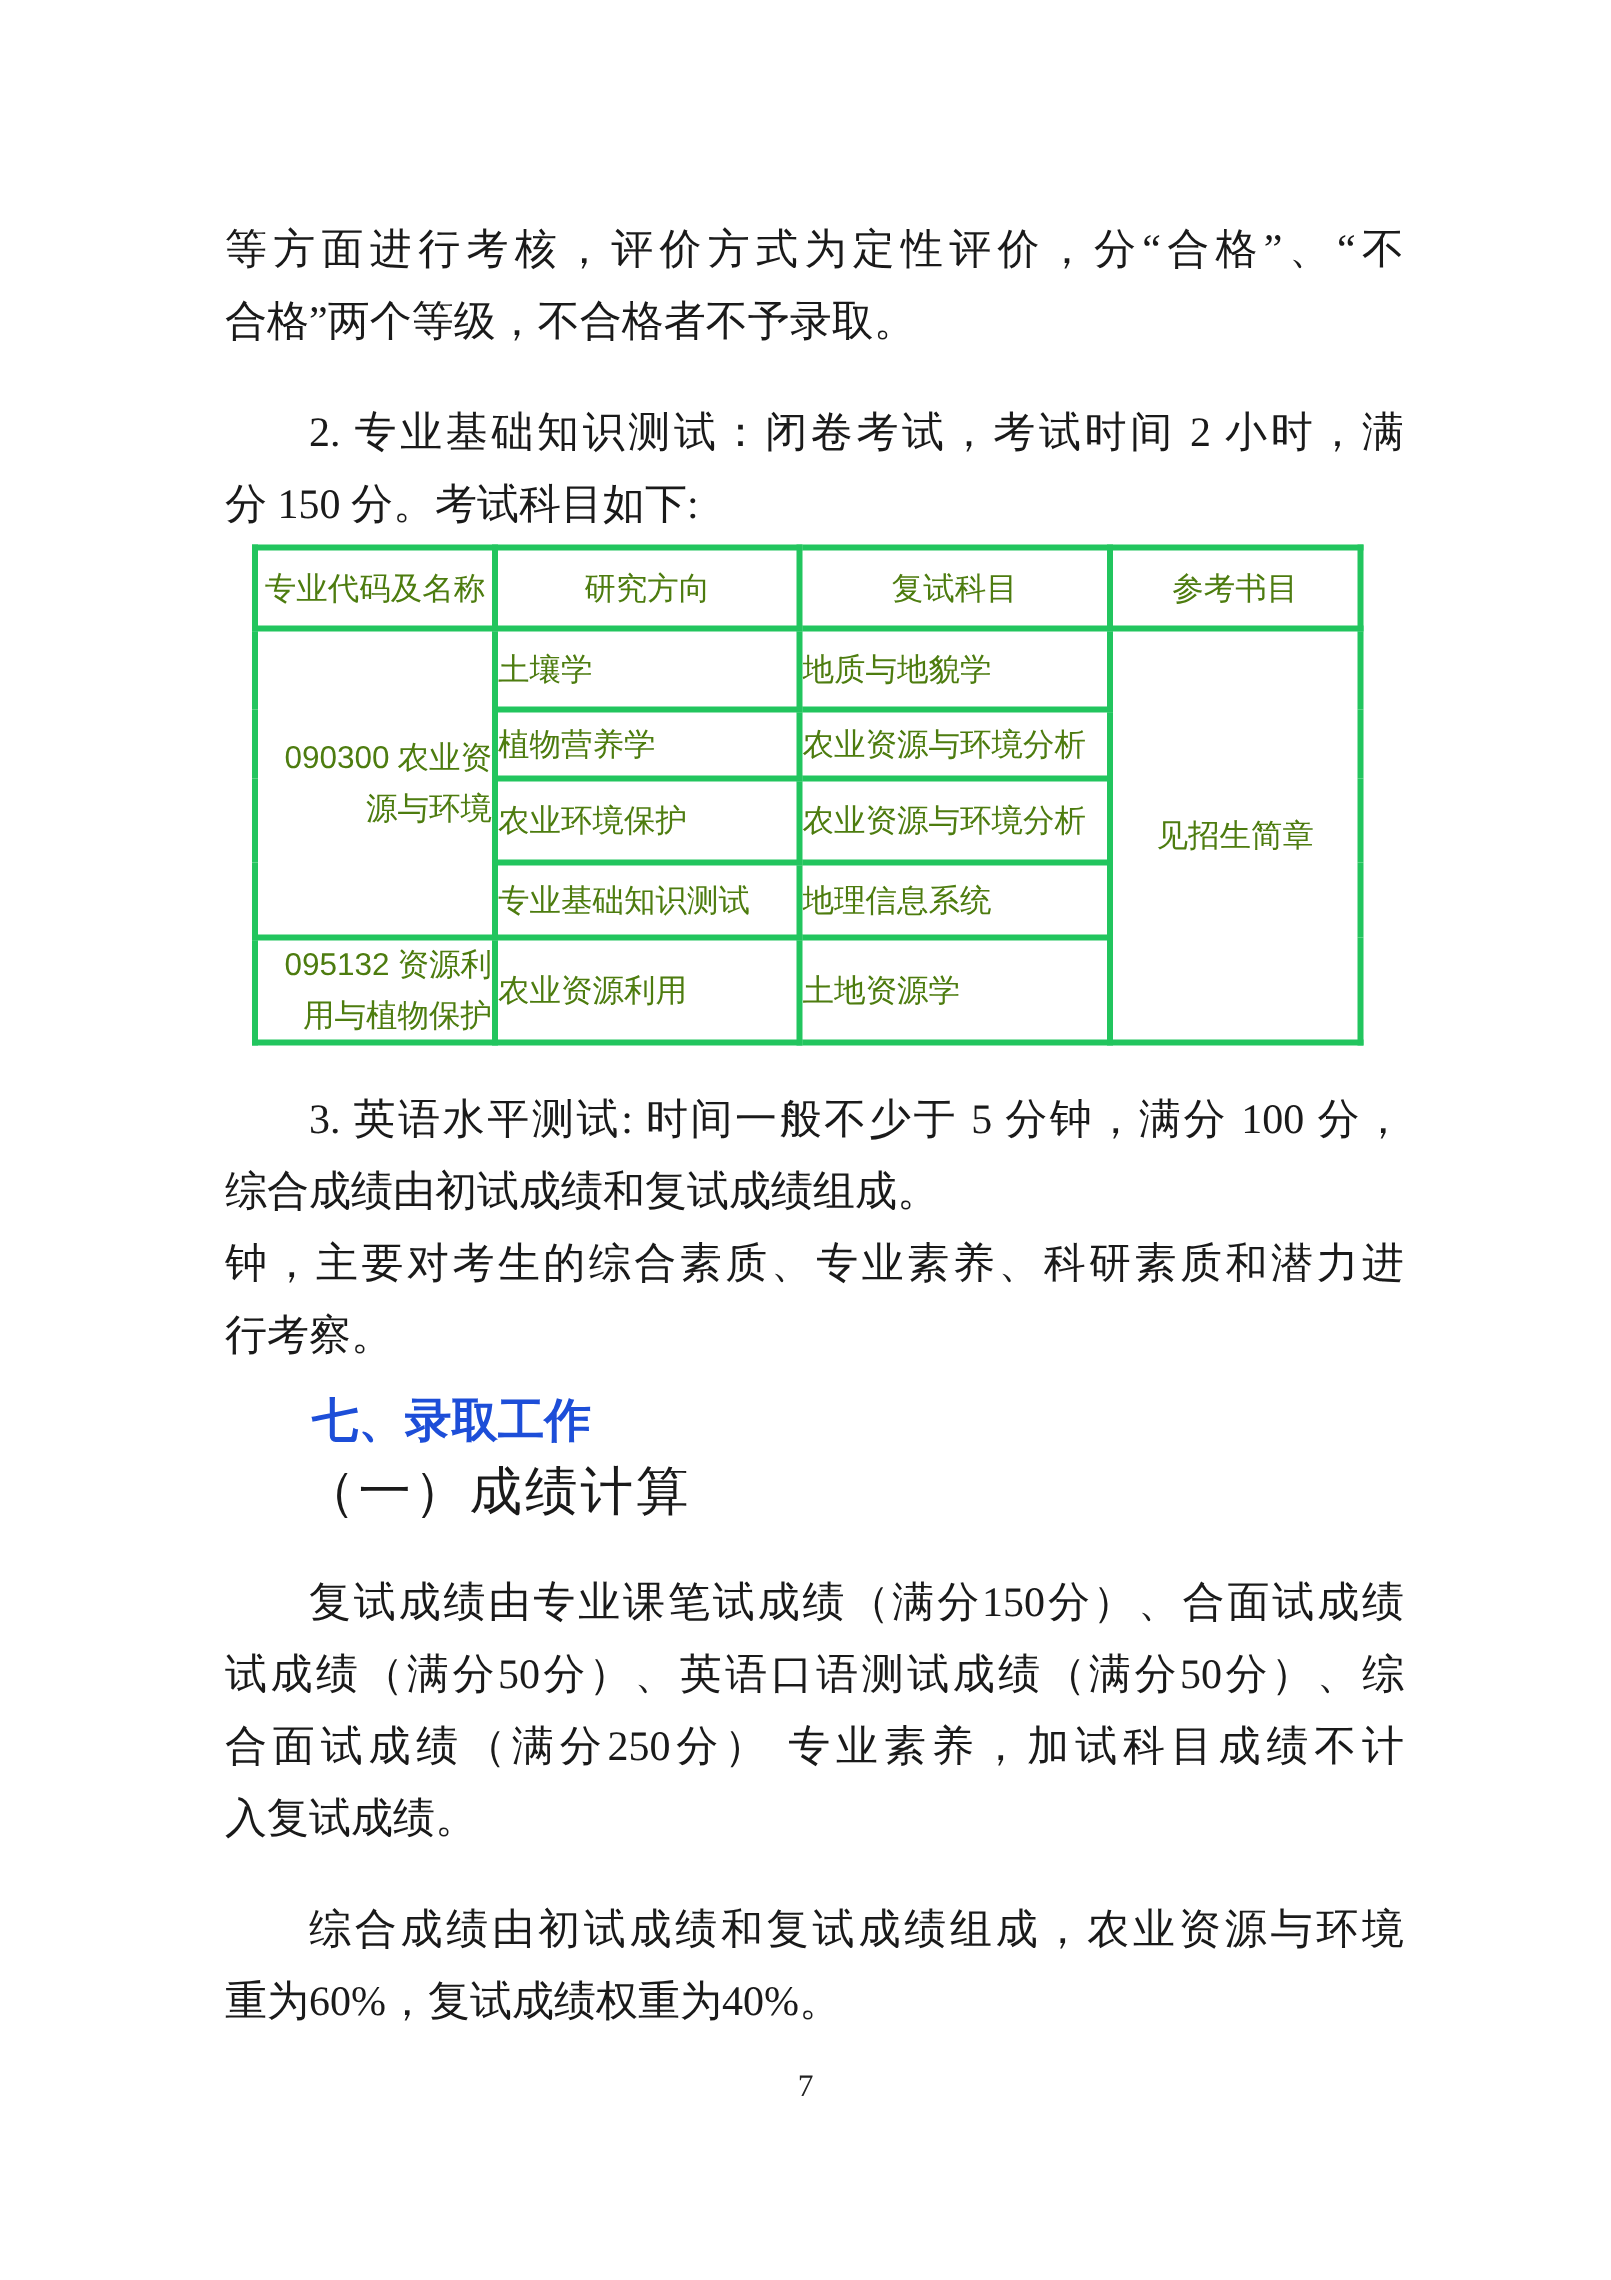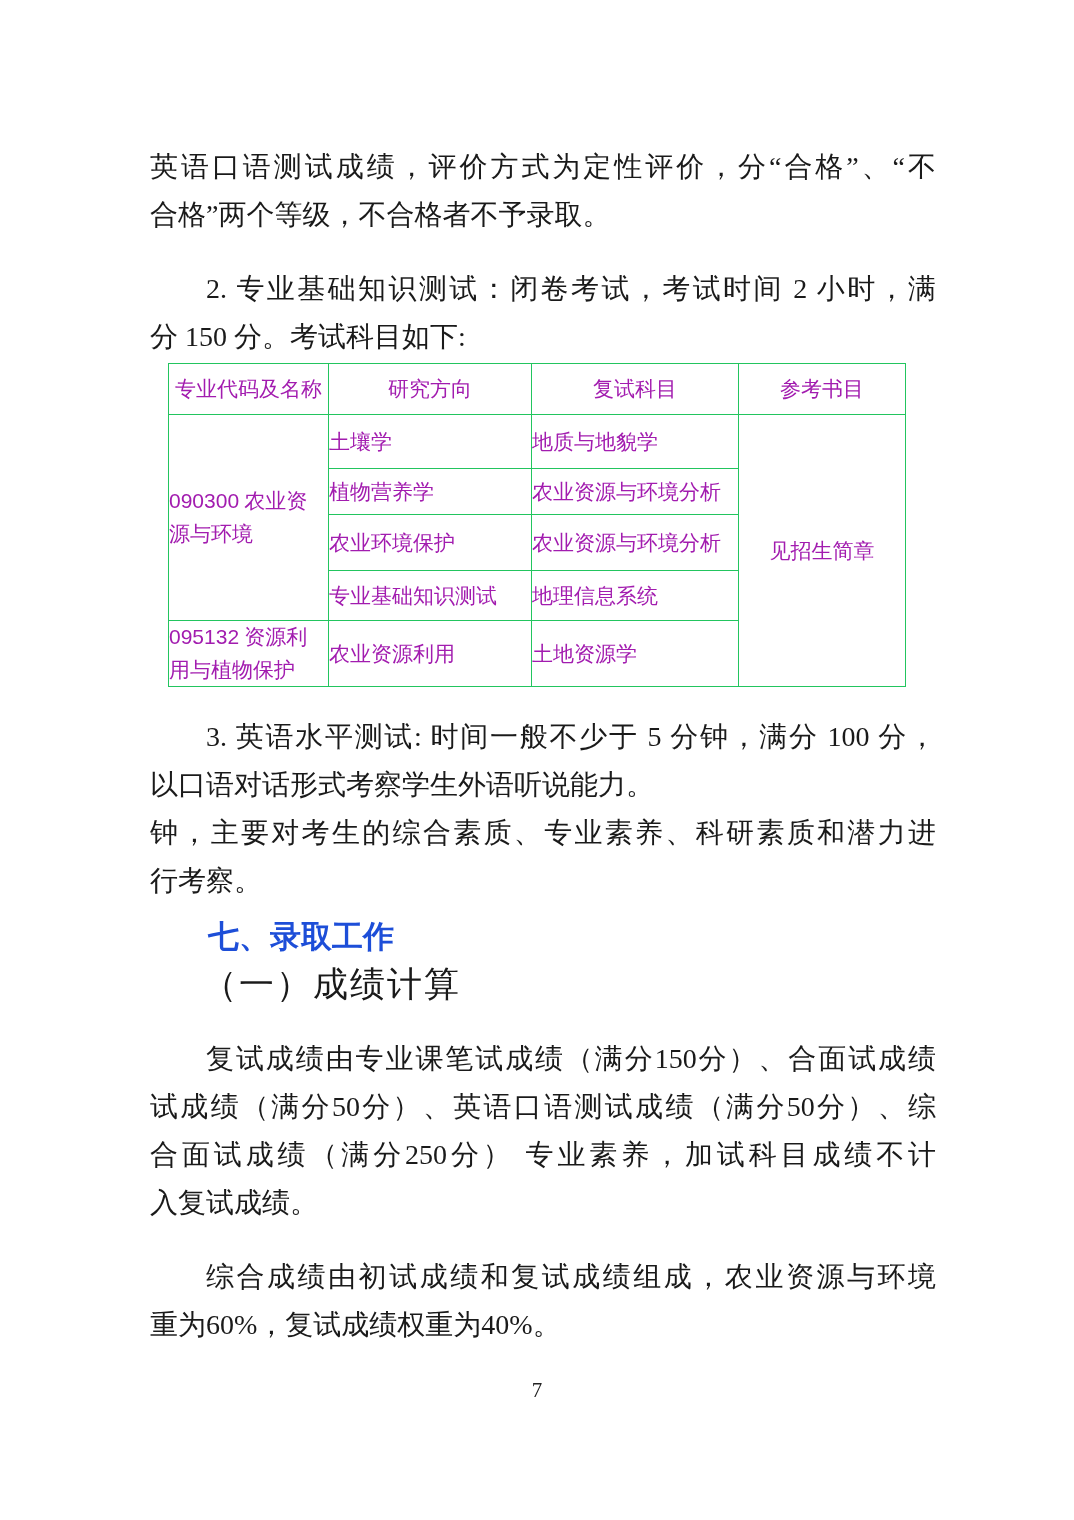--- a/index.html
+++ b/index.html
@@ -46,34 +46,34 @@
   }
   table.exam {
     border-collapse:collapse;
     table-layout:fixed;
     width:737px;
     margin-left:18px;
     margin-top:2px;
     margin-bottom:16px;
   }
   table.exam th, table.exam td {
-    border:1px solid #22c55e;
+    border:4px solid #22c55e;
     font-weight:normal;
     font-size:21px;
-    color:#a21caf;
+    color:#4d7c0f;
     overflow:hidden;
     padding:0;
   }
   table.exam th { height:50px; text-align:center; }
   .col-code { width:160px; }
   .col-dir  { width:203px; }
   .col-subj { width:207px; }
   .col-ref  { width:167px; }
   td.dir, td.subj { text-align:left; padding-left:11px; }
-  td.code-cell { text-align:left; padding:0 6px; line-height:1.55; }
+  td.code-cell { text-align:right; padding:0 6px; line-height:1.55; }
   td.ref-cell  { text-align:center; }
   .code { font-family:"Liberation Sans","DejaVu Sans",sans-serif; }
   .h-r1 { height:54px; }
   .h-r2 { height:46px; }
   .h-r3 { height:56px; }
   .h-r4 { height:50px; }
   .h-r5 { height:64px; }
   .page-number {
     position:absolute;
     left:0; top:1378px;
@@ -83,21 +83,21 @@
     color:#222;
   }
 </style>
 </head>
 <body>
 
 <div class="page">
   <div class="content">
 
     <div class="para">
-      <div class="line">英语口语测试成绩，评价方式为定性评价，分“合格”、“不</div>
+      <div class="line">等方面进行考核，评价方式为定性评价，分“合格”、“不</div>
       <div class="line last">合格”两个等级，不合格者不予录取。</div>
     </div>
 
     <div class="para">
       <div class="line indent">2. 专业基础知识测试：闭卷考试，考试时间 2 小时，满</div>
       <div class="line last">分 150 分。考试科目如下:</div>
     </div>
 
     <table class="exam">
       <colgroup>
@@ -140,21 +140,21 @@
           <span>资源利用与植物保护</span>
         </td>
         <td class="dir">农业资源利用</td>
         <td class="subj">土地资源学</td>
       </tr>
     </tbody>
       </table>
 
     <div class="para">
       <div class="line indent">3. 英语水平测试: 时间一般不少于 5 分钟，满分 100 分，</div>
-      <div class="line last">以口语对话形式考察学生外语听说能力。</div>
+      <div class="line last">综合成绩由初试成绩和复试成绩组成。</div>
     </div>
 
     <div class="para">
       <div class="line">钟，主要对考生的综合素质、专业素养、科研素质和潜力进</div>
       <div class="line last">行考察。</div>
     </div>
 
     <div class="heading">七、录取工作</div>
     <div class="subheading">（一）成绩计算</div>
 

